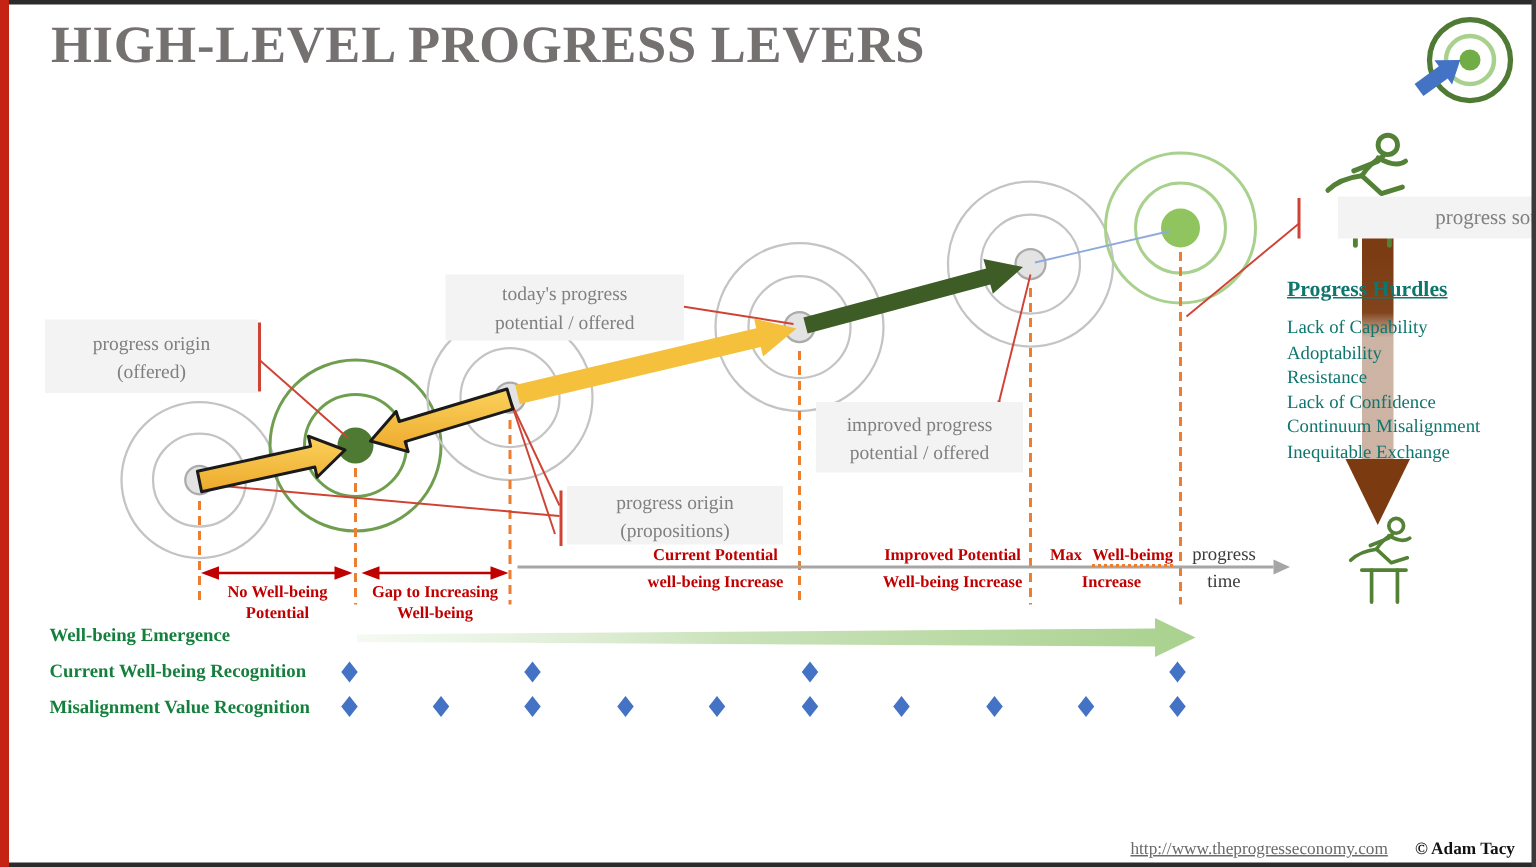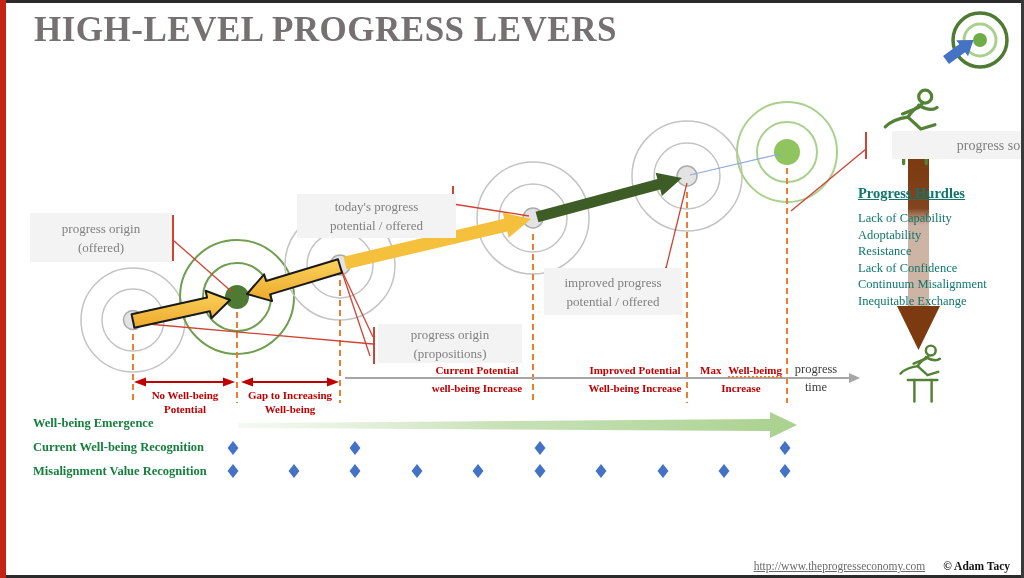--- a/index.html
+++ b/index.html
@@ -15,21 +15,21 @@
   .title{
     position:absolute;left:34px;top:10px;font-size:35px;font-weight:bold;
     color:#767171;letter-spacing:0.5px;z-index:3;
   }
   svg.layer{position:absolute;left:0;top:0;z-index:1;}
   .callout{
     position:absolute;background:#f3f3f3;color:#808080;font-size:13px;line-height:19px;
     text-align:center;z-index:2;display:flex;flex-direction:column;justify-content:center;
   }
   .co-seeker{left:30px;top:213px;width:142px;height:49px;}
-  .co-today{left:297px;top:194px;width:159px;height:44px;}
+  .co-today{left:297px;top:183px;width:159px;height:44px;}
   .co-propositions{left:378px;top:324px;width:144px;height:39px;}
   .co-improved{left:544px;top:268px;width:138px;height:47px;}
   .co-sought{left:892px;top:131px;width:146px;height:28px;font-size:14px;padding-left:36px;}
   .hurdles{position:absolute;left:858px;top:185px;width:160px;z-index:3;color:#0f766e;}
   .hurdles-heading{font-size:14.5px;font-weight:bold;text-decoration:underline;margin-bottom:8px;}
   .hurdles-item{font-size:12.5px;line-height:16.5px;}
   .seg{position:absolute;color:#C00000;font-weight:bold;font-size:11px;line-height:14px;text-align:center;z-index:3;}
   .squiggle{border-bottom:2px dotted #ED7D31;}
   .axis-label{position:absolute;color:#3b3b3b;font-size:12.5px;text-align:center;z-index:3;line-height:14px;}
   .row-label{position:absolute;left:33px;color:#15803d;font-weight:bold;font-size:12.5px;z-index:3;white-space:nowrap;}

